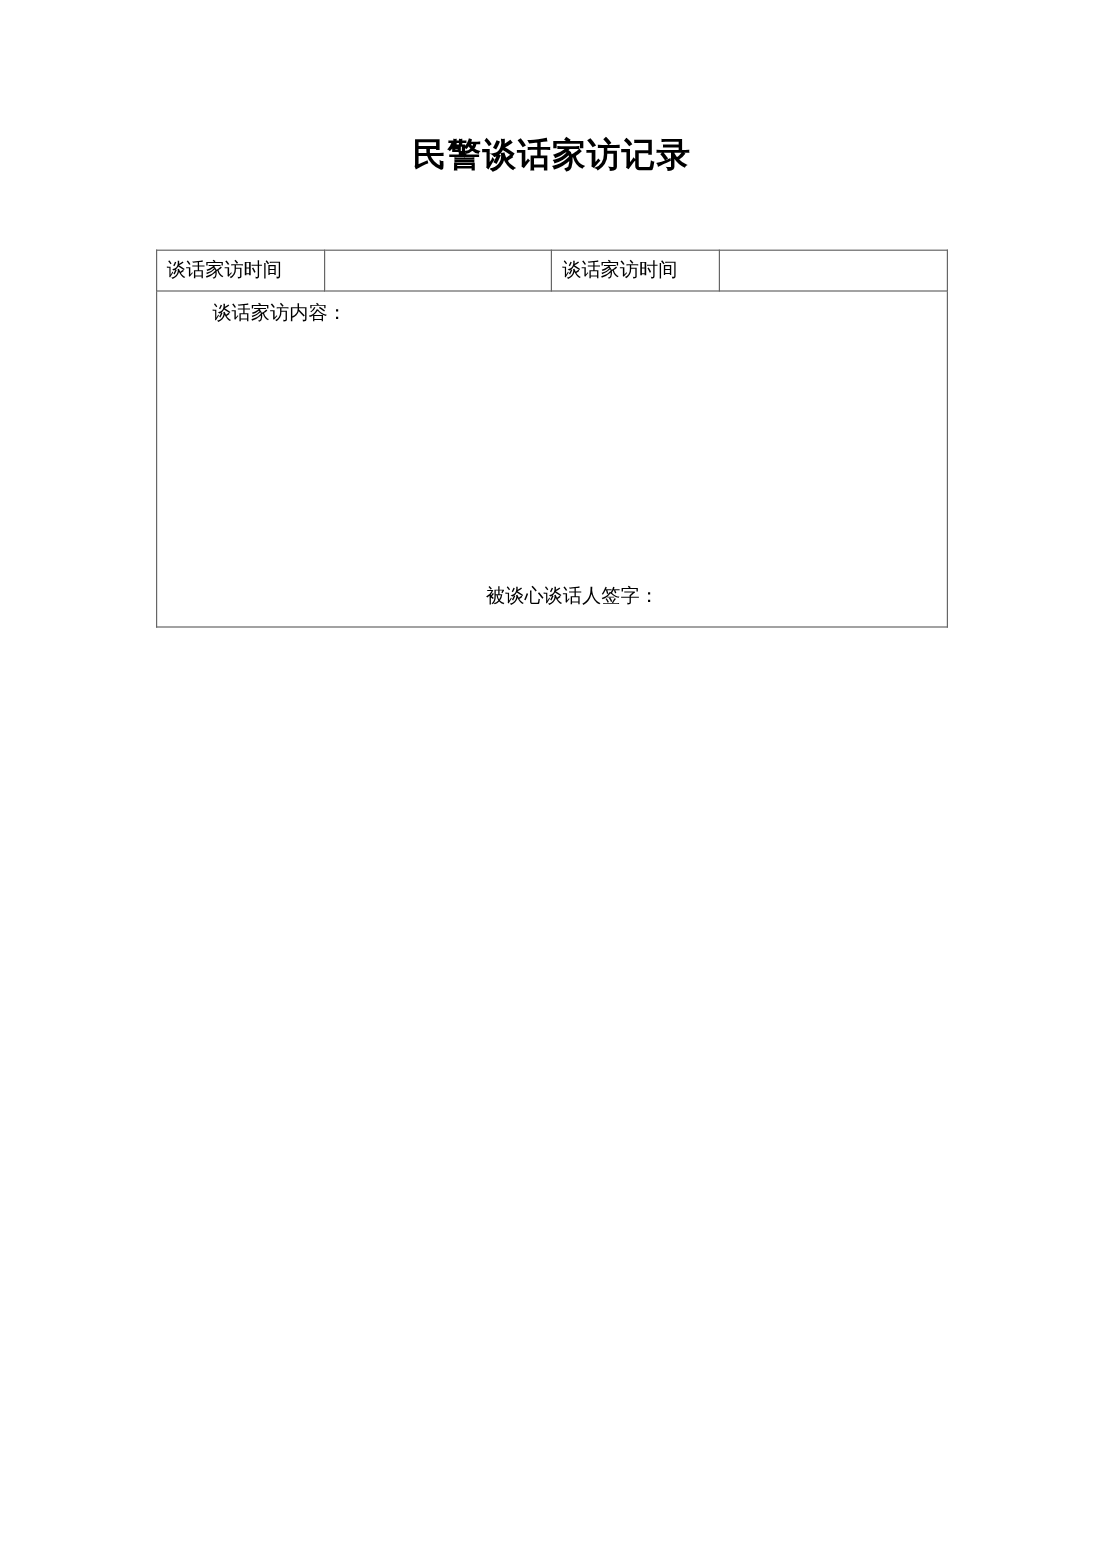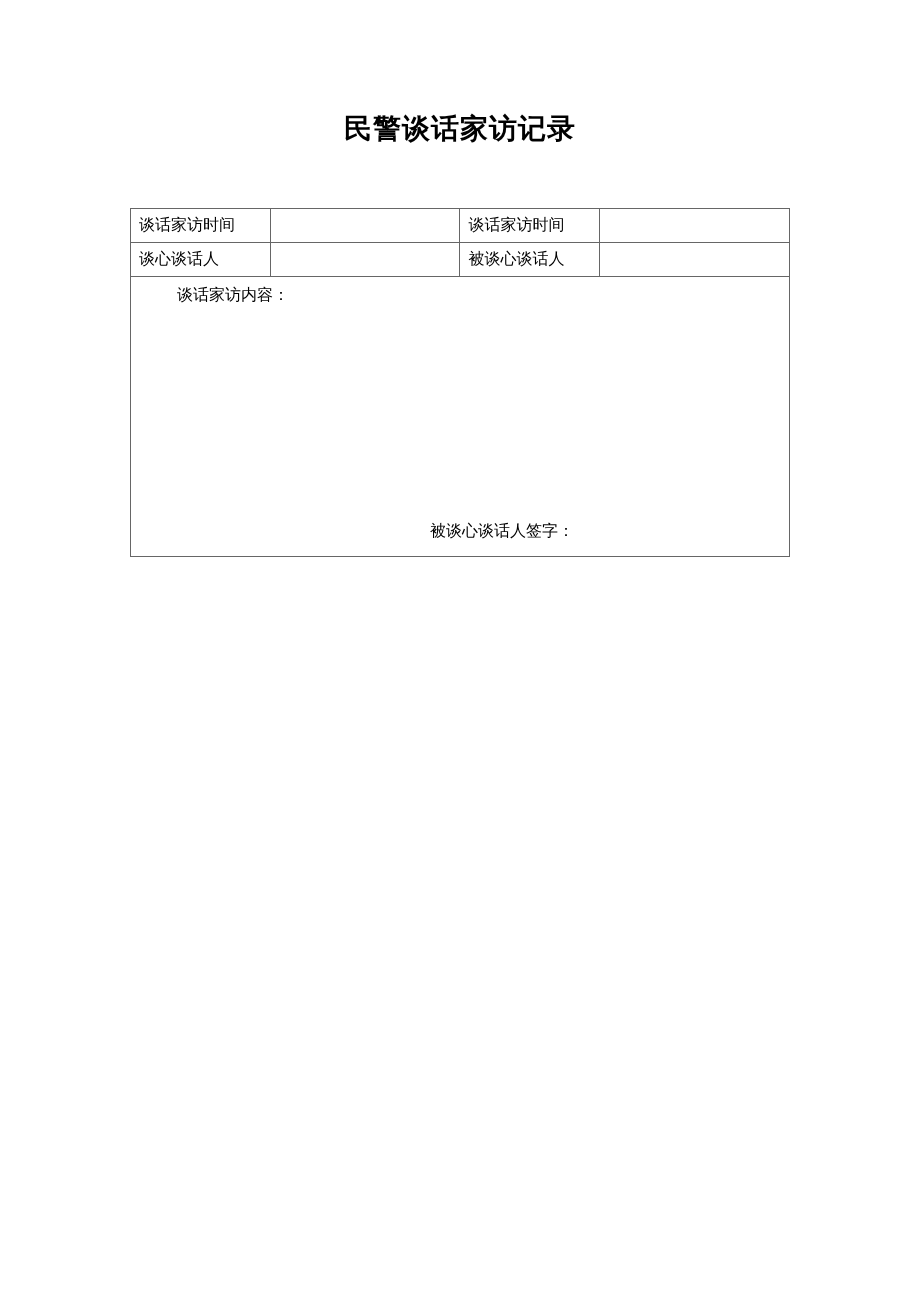--- a/index.html
+++ b/index.html
@@ -50,44 +50,38 @@
       vertical-align: top;
       padding-left: 46px;
     }
     .content-label {
       display: block;
       padding: 2px 0;
     }
     .signature-label {
       position: absolute;
       bottom: 14px;
-      left: 299px;
+      left: 274px;
       font-size: 16px;
     }
   </style>
 </head>
 <body>
 
 <div class="page">
   <h1 class="title">民警谈话家访记录</h1>
 
   <table class="form-table">
     <tbody>
         <tr>
       <td class="label-cell">谈话家访时间</td>
       <td class="value-cell"></td>
       <td class="label-cell">谈话家访时间</td>
       <td class="value-cell"></td>
     </tr>
-    <tr>
-      <td class="label-cell">谈心谈话人</td>
-      <td class="value-cell"></td>
-      <td class="label-cell">被谈心谈话人</td>
-      <td class="value-cell"></td>
-    </tr>
     <tr class="content-row">
       <td colspan="4">
         <span class="content-label">谈话家访内容：</span>
         <span class="signature-label">被谈心谈话人签字：</span>
       </td>
     </tr>
   </tbody>
     </table>
 </div>
 

